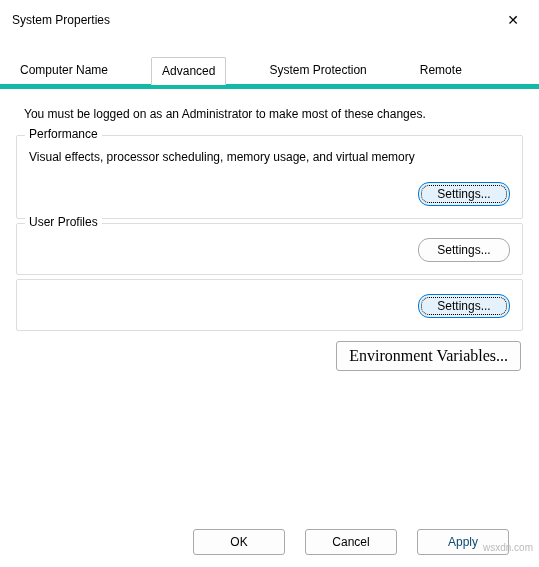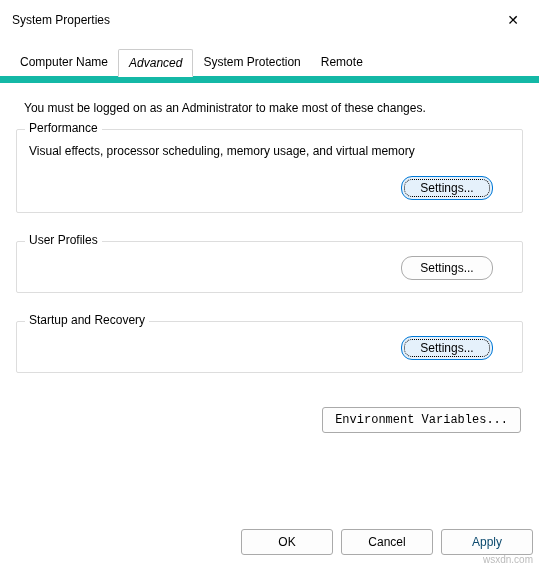--- a/index.html
+++ b/index.html
@@ -22,49 +22,49 @@
     }
     .close-btn {
       font-size: 14px;
       cursor: pointer;
       padding: 2px 8px;
       font-family: Arial, sans-serif;
     }
     .tabs {
       display: flex;
       padding: 0 10px;
-      border-bottom: 7px solid #14b8a6;
-      margin-top: 12px;
+      border-bottom: 5px solid #14b8a6;
+      margin-top: 20px;
+      gap: 33px;
     }
     .tab {
       padding: 6px 10px 6px 10px;
       cursor: pointer;
       font-size: 12px;
       position: relative;
       top: 1px;
     }
     .tab.active {
       border: 1px solid #ccc;
       border-bottom: 1px solid #fff;
       background: #fff;
       border-radius: 2px 2px 0 0;
-      font-style: italic;
     }
     .content {
       padding: 12px 16px 8px 16px;
     }
     .admin-note {
       margin: 6px 0 14px 8px;
       font-size: 12px;
     }
     .groupbox {
       border: 1px solid #ddd;
       border-radius: 2px;
-      margin-bottom: 28px;
-      padding: 14px 29px 12px 12px;
+      margin-bottom: 4px;
+      padding: 14px 12px 12px 12px;
       position: relative;
     }
     .groupbox-title {
       position: absolute;
       top: -9px;
       left: 8px;
       background: #fff;
       padding: 0 4px;
       font-size: 12px;
     }
@@ -93,51 +93,51 @@
       outline-offset: -4px;
     }
     .env-row {
       display: flex;
       justify-content: flex-end;
       padding: 6px 2px 0 0;
     }
     .env-btn {
       min-width: 160px;
       padding: 5px 12px;
-      font-size: 12px;
+      font-size: 16px;
       background: #fdfdfd;
       border: 1px solid #aaa;
       border-radius: 3px;
       cursor: pointer;
-      font-family: Liberation Mono, monospace;
+      font-family: Liberation Serif, serif;
     }
     .action-row {
       position: absolute;
       bottom: 12px;
-      right: 6px;
+      right: 30px;
       display: flex;
-      gap: 8px;
+      gap: 20px;
     }
     .action-btn {
       width: 92px;
       padding: 5px 0;
       font-size: 12px;
       background: #fdfdfd;
       border: 1px solid #aaa;
       border-radius: 3px;
       cursor: pointer;
       font-family: inherit;
     }
     .action-btn.disabled {
       color: #0c4a6e;
       cursor: default;
     }
     .watermark {
       position: absolute;
-      bottom: 2px;
+      bottom: 14px;
       right: 6px;
       font-size: 10px;
       color: #bbb;
       pointer-events: none;
     }
   </style>
 </head>
 <body>
 
 <div class="titlebar">
@@ -164,21 +164,20 @@
   </div>
 
   <div class="groupbox">
     <div class="groupbox-title">User Profiles</div>
     <div class="button-row">
       <button class="btn">Settings...</button>
     </div>
   </div>
 
   <div class="groupbox">
-    <div class="groupbox-title">Startup and Recovery</div>
     <div class="button-row">
       <button class="btn focus">Settings...</button>
     </div>
   </div>
 
   <div class="env-row">
     <button class="env-btn">Environment Variables...</button>
   </div>
 </div>
 

